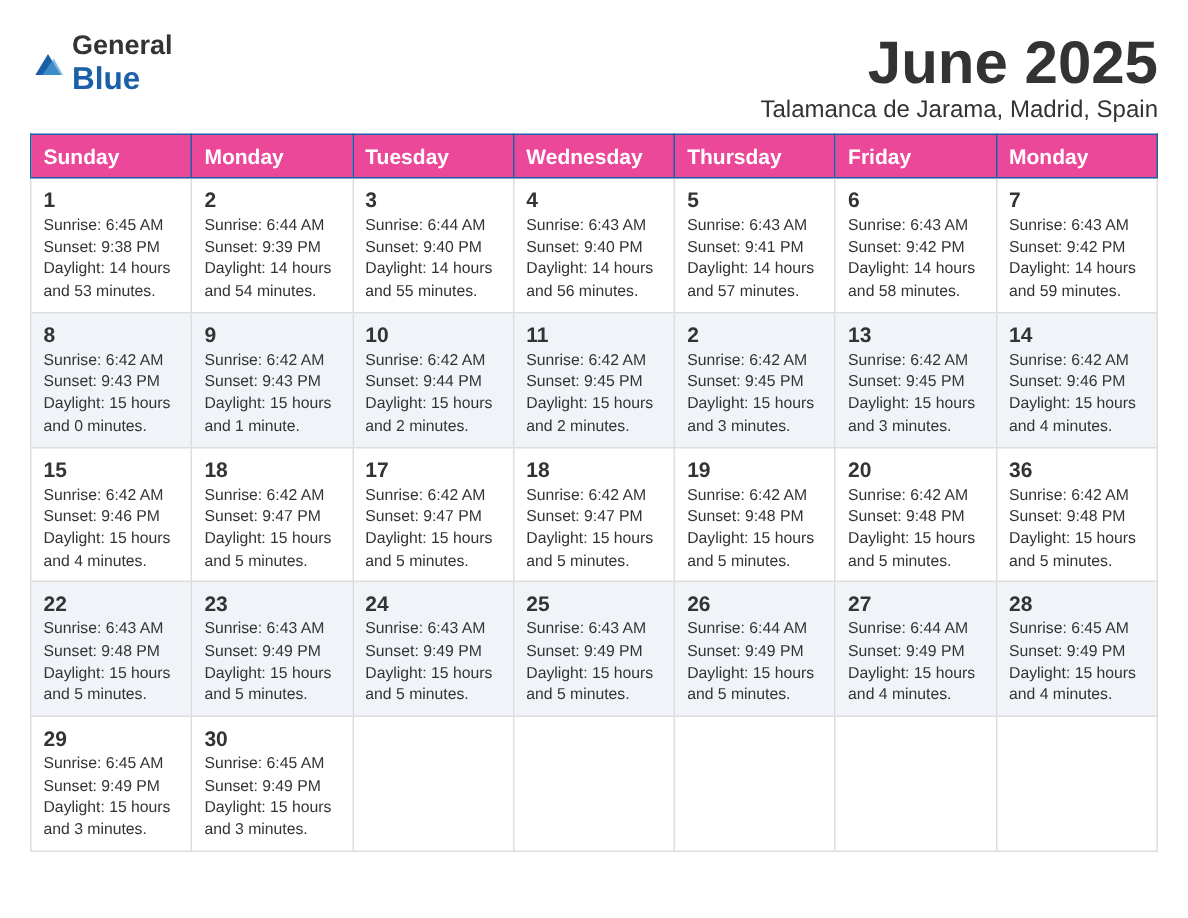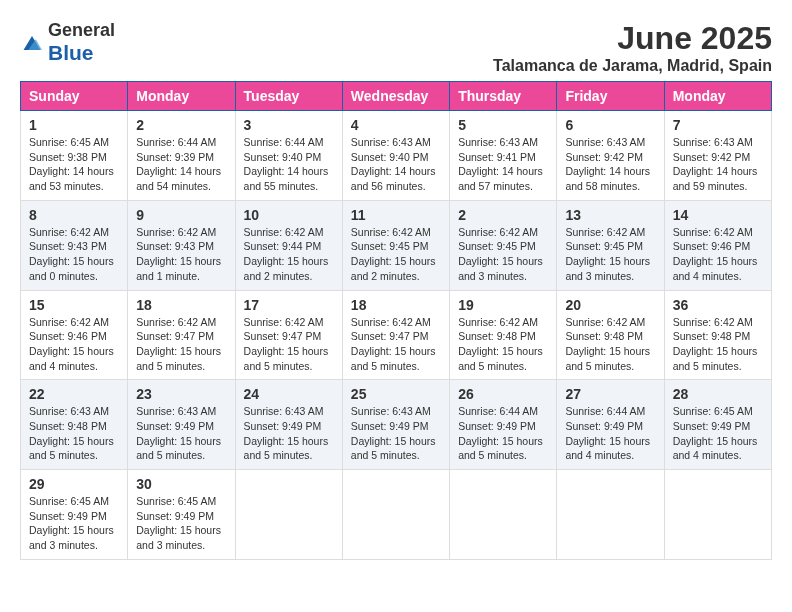--- a/index.html
+++ b/index.html
@@ -33,28 +33,28 @@
       color: #1a5fa8;
     }
     .logo-icon {
       width: 24px;
       height: 20px;
     }
     .title-area {
       text-align: right;
     }
     .month-title {
-      font-size: 32px;
+      font-size: 40px;
       font-weight: bold;
       color: #333;
     }
     .location-title {
       font-size: 16px;
       color: #333;
-      font-weight: bold;
+      font-weight: normal;
     }
     .calendar {
       width: 100%;
       border-collapse: collapse;
       border: 1px solid #ccc;
     }
     .calendar th {
       background-color: #ec4899;
       color: #fff;
       padding: 6px 8px;

